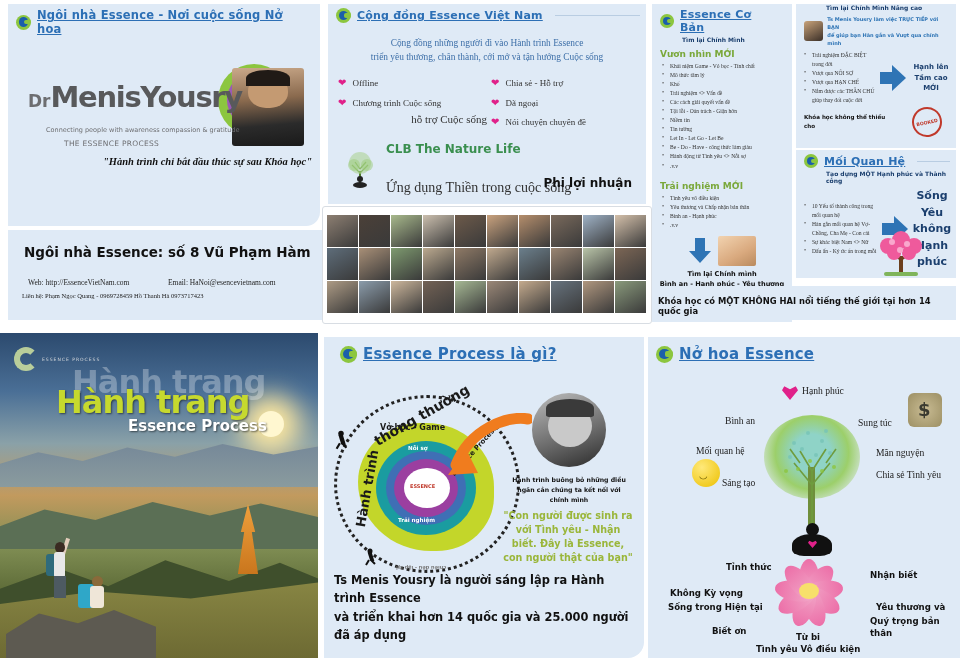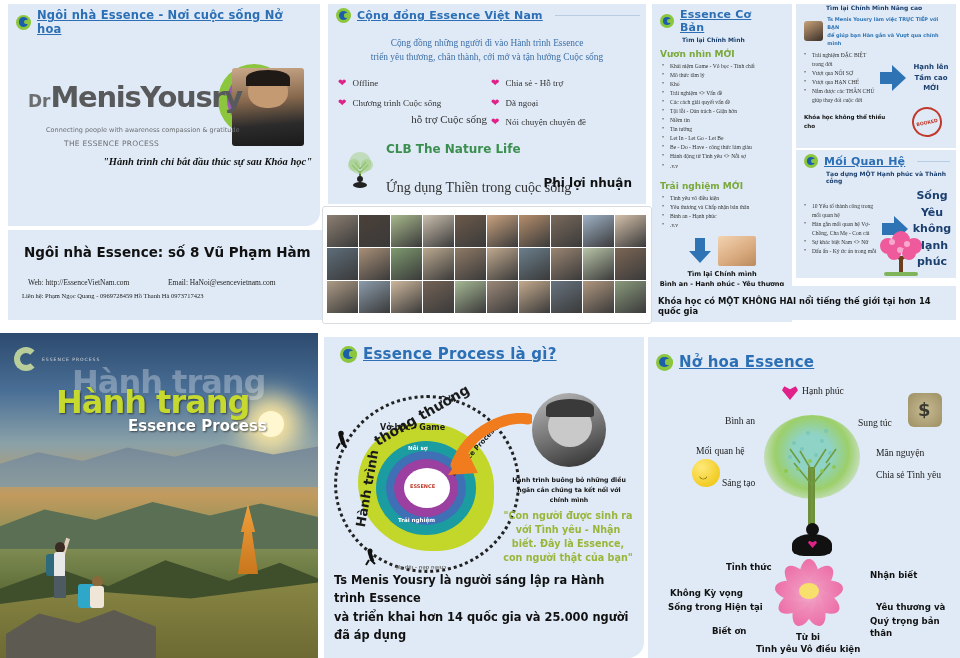--- a/index.html
+++ b/index.html
@@ -588,21 +588,21 @@
       <div>biết. Đây là Essence,</div>
       <div>con người thật của bạn"</div>
     </div>
     <div class="b2foot">
       <div>Ts Menis Yousry là người sáng lập ra Hành trình Essence</div>
       <div>và triển khai hơn 14 quốc gia và 25.000 người đã áp dụng</div>
     </div>
   </div>
 
   <div class="panel" id="b3">
-    <div class="hdr" style="padding-top:16px">
+    <div class="hdr" style="padding-top:8px">
       <span class="logo" style="width:17px;height:17px"></span>
       <span class="ttl">Nở hoa Essence</span>
     </div>
 
     <div class="hpink"></div>
     <div class="nf" style="left:154px;top:48px">Hạnh phúc</div>
     <div class="nf" style="left:77px;top:78px">Bình an</div>
     <div class="nf" style="left:48px;top:108px">Mối quan hệ</div>
     <div class="nf" style="left:74px;top:140px">Sáng tạo</div>
     <div class="nf" style="left:210px;top:80px">Sung túc</div>

